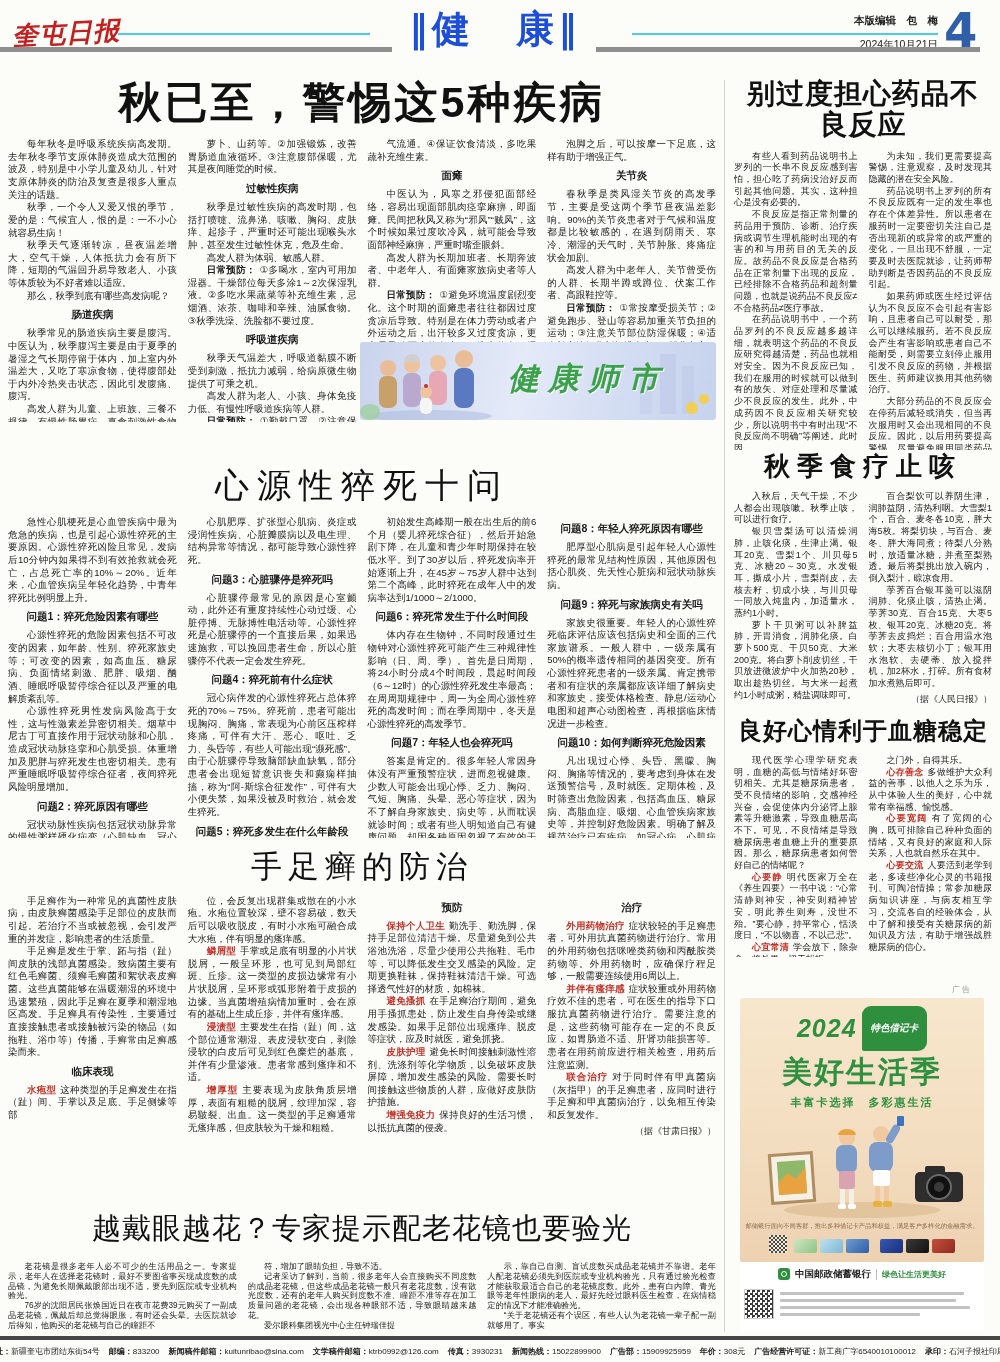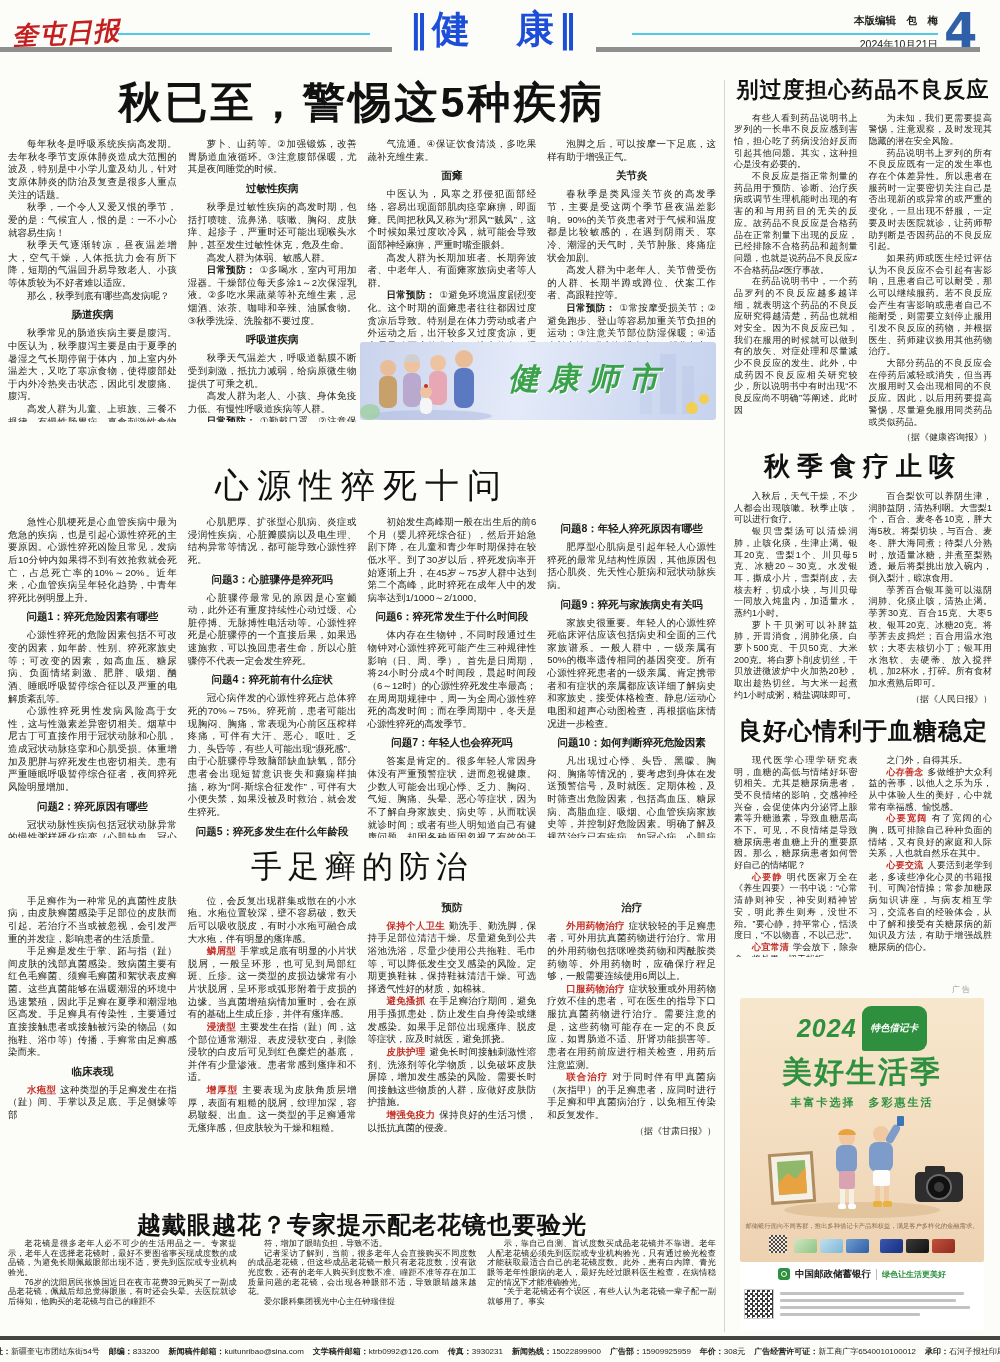--- a/index.html
+++ b/index.html
@@ -21,24 +21,24 @@
   .pagenum{position:absolute;left:944px;top:2px;font-size:48px;font-weight:700;color:#2f5fa8;
         font-family:"DejaVu Sans",sans-serif;}
   .gb{position:absolute;top:47px;height:5px;background:#8f8f8f;}
   .gb-left{left:0;width:392px;}
   .gb-right{left:596px;width:384px;}
 
   
   .article{position:absolute;overflow:hidden;}
   .hl{margin:0;text-align:center;color:#111;line-height:1.12;}
   .hl-a{font-size:43px;font-weight:900;letter-spacing:3px;margin-bottom:12px;}
-  .hl-b{font-size:22px;font-weight:700;letter-spacing:1px;margin-bottom:10px;}
+  .hl-b{font-size:28px;font-weight:700;letter-spacing:1px;margin-bottom:10px;}
   .hl-c{font-size:34px;font-weight:500;letter-spacing:8px;margin-bottom:12px;}
   .hl-d{font-size:31px;font-weight:500;letter-spacing:6px;margin-bottom:10px;}
-  .hl-e{font-size:24px;font-weight:700;letter-spacing:1px;margin-bottom:0;}
+  .hl-e{font-size:29px;font-weight:400;letter-spacing:1px;margin-bottom:18px;}
   .hl-f{font-size:26px;font-weight:800;letter-spacing:7px;margin-bottom:10px;}
   .hl-g{font-size:24px;font-weight:600;letter-spacing:1px;margin-bottom:10px;}
 
   .body{display:flex;gap:11px;overflow:hidden;text-align:justify;position:relative;}
   .col{flex:1 1 0;min-width:0;}
   .para{margin:0;text-indent:2em;font-size:9.5px;line-height:1.33;}
   .cols2 .para{font-size:9px;line-height:1.3;}
   .small .para{font-size:8.2px;line-height:1.18;}
   .subhead{margin:6px 0 5px;font-size:10.5px;font-weight:700;text-align:center;}
   .attr{margin:3px 0 0;text-align:right;font-size:9px;text-indent:0;}
@@ -236,21 +236,21 @@
         <div class="col">
           <h3 class="subhead">预防</h3>
           <p class="para"><span class="lbl red">保持个人卫生</span>勤洗手、勤洗脚，保持手足部位清洁干燥。尽量避免到公共浴池洗浴，尽量少使用公共拖鞋、毛巾等，可以降低发生交叉感染的风险。定期更换鞋袜，保持鞋袜清洁干燥。可选择透气性好的材质，如棉袜。</p>
           <p class="para"><span class="lbl red">避免搔抓</span>在手足癣治疗期间，避免用手搔抓患处，防止发生自身传染或继发感染。如果手足部位出现瘙痒、脱皮等症状，应及时就医，避免抓挠。</p>
           <p class="para"><span class="lbl red">皮肤护理</span>避免长时间接触刺激性溶剂、洗涤剂等化学物质，以免破坏皮肤屏障，增加发生感染的风险。需要长时间接触这些物质的人群，应做好皮肤防护措施。</p>
           <p class="para"><span class="lbl red">增强免疫力</span>保持良好的生活习惯，以抵抗真菌的侵袭。</p>
         </div>
         <div class="col">
           <h3 class="subhead">治疗</h3>
           <p class="para"><span class="lbl red">外用药物治疗</span>症状较轻的手足癣患者，可外用抗真菌药物进行治疗。常用的外用药物包括咪唑类药物和丙酰胺类药物等。外用药物时，应确保疗程足够，一般需要连续使用6周以上。</p>
-          <p class="para"><span class="lbl red">口服药物治疗</span>症状较重或外用药物疗效不佳的患者，可在医生的指导下口服抗真菌药物进行治疗。需要注意的是，这些药物可能存在一定的不良反应，如胃肠道不适、肝肾功能损害等。患者在用药前应进行相关检查，用药后注意监测。</p>
+          <p class="para"><span class="lbl red">并伴有瘙痒感</span>症状较重或外用药物疗效不佳的患者，可在医生的指导下口服抗真菌药物进行治疗。需要注意的是，这些药物可能存在一定的不良反应，如胃肠道不适、肝肾功能损害等。患者在用药前应进行相关检查，用药后注意监测。</p>
           <p class="para"><span class="lbl red">联合治疗</span>对于同时伴有甲真菌病（灰指甲）的手足癣患者，应同时进行手足癣和甲真菌病治疗，以免相互传染和反复发作。</p>
           <p class="attr">（据《甘肃日报》）</p>
         </div>
       </div>
   </section>
 
   <section class="article" style="left:8px;top:1212px;width:708px;height:120px;">
     <h1 class="hl hl-e">越戴眼越花？专家提示配老花镜也要验光</h1>
     <div class="body small h84">
         <div class="col">

